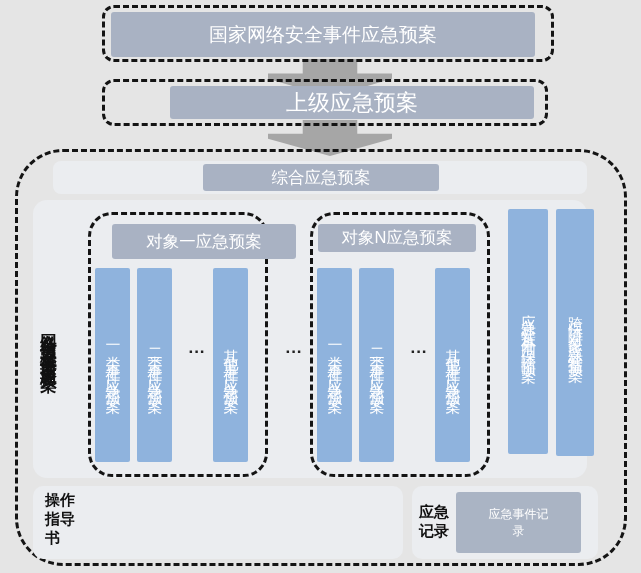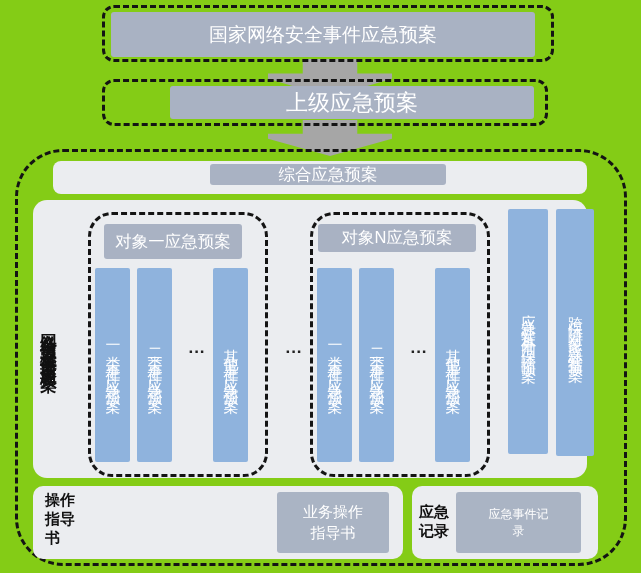--- a/index.html
+++ b/index.html
@@ -1,17 +1,17 @@
 <!DOCTYPE html>
 <html><head>
 <meta charset="utf-8">
 <style>
   html,body{margin:0;padding:0;background:#fff;}
   .canvas{
-    position:relative;width:641px;height:573px;background:#84cc16;
+    position:relative;width:641px;height:573px;background:#e5e5e5;
     font-family:"Liberation Sans","DejaVu Sans",sans-serif;overflow:hidden;
   }
   .abs{position:absolute;box-sizing:border-box;}
   .dashed{border:3px dashed #141414;background:transparent;}
   .fillbox{
     background:#a9b2c3;color:#ffffff;display:flex;align-items:center;justify-content:center;
     text-align:center;border-radius:3px;
   }
   .panel{background:#ebedf0;border-radius:14px;}
   .arrow{background:#a6a6a6;clip-path:polygon(28% 0,72% 0,72% 38%,100% 38%,100% 52%,50% 100%,0 52%,0 38%,28% 38%);}
@@ -41,28 +41,28 @@
 
   <div class="abs dashed" style="left:102px;top:5px;width:452px;height:57px;border-radius:12px;"></div>
   <div class="abs fillbox" style="left:111px;top:12px;width:424px;height:45px;font-size:19px;">国家网络安全事件应急预案</div>
 
   <div class="abs dashed" style="left:102px;top:79px;width:446px;height:47px;border-radius:12px;"></div>
   <div class="abs fillbox" style="left:170px;top:86px;width:364px;height:33px;font-size:22px;font-family:Liberation Mono, monospace;">上级应急预案</div>
 
   <div class="abs dashed" style="left:15px;top:149px;width:612px;height:417px;border-radius:48px;"></div>
 
   <div class="abs panel" style="left:53px;top:161px;width:534px;height:33px;border-radius:8px;"></div>
-  <div class="abs fillbox" style="left:210px;top:164px;width:236px;height:21px;font-size:16.5px;">综合应急预案</div>
+  <div class="abs fillbox" style="left:203px;top:164px;width:236px;height:27px;font-size:16.5px;">综合应急预案</div>
 
   <div class="abs panel" style="left:33px;top:200px;width:554px;height:278px;"></div>
 
   <div class="abs vlabel" style="left:36px;top:207px;width:26px;height:271px;">网络与信息安全事件专项应急预案</div>
 
   <div class="abs dashed" style="left:88px;top:212px;width:180px;height:265px;border-radius:24px;border-width:3px;"></div>
-  <div class="abs fillbox" style="left:104px;top:224px;width:138px;height:35px;font-size:16.5px;text-align:right;">对象一应急预案</div>
+  <div class="abs fillbox" style="left:112px;top:224px;width:184px;height:35px;font-size:16.5px;text-align:right;">对象一应急预案</div>
   <div class="abs vbar" style="left:95px;top:268px;width:35px;height:194px;">一类事件应急预案</div>
   <div class="abs vbar" style="left:137px;top:268px;width:35px;height:194px;">二类事件应急预案</div>
   <div class="abs dots" style="left:185px;top:338px;width:24px;text-align:center;">...</div>
   <div class="abs vbar" style="left:213px;top:268px;width:35px;height:194px;">其他事件应急预案</div>
 
   <div class="abs dots" style="left:282px;top:338px;width:24px;text-align:center;">...</div>
 
   <div class="abs dashed" style="left:310px;top:212px;width:180px;height:265px;border-radius:24px;border-width:3px;"></div>
   <div class="abs fillbox" style="left:318px;top:224px;width:158px;height:28px;font-size:16.5px;">对象N应急预案</div>
   <div class="abs vbar" style="left:317px;top:268px;width:35px;height:194px;">一类事件应急预案</div>
@@ -70,22 +70,20 @@
   <div class="abs dots" style="left:407px;top:338px;width:24px;text-align:center;">...</div>
   <div class="abs vbar" style="left:435px;top:268px;width:35px;height:194px;">其他事件应急预案</div>
 
   <div class="abs vbar" style="left:508px;top:209px;width:40px;height:245px;letter-spacing:6px;">应急处置外围保障预案</div>
   <div class="abs vbar" style="left:556px;top:209px;width:38px;height:247px;letter-spacing:5px;">跨保障对象应急处置预案</div>
 
   <div class="abs panel" style="left:33px;top:486px;width:370px;height:73px;border-radius:10px;"></div>
   <div class="abs blabel" style="left:45px;top:491px;width:36px;">操作
 指导
 书</div>
-  <div class="abs bbox" style="left:277px;top:492px;width:112px;height:61px;font-size:15px;">业务操作
-指导书</div>
 
   <div class="abs panel" style="left:412px;top:486px;width:186px;height:73px;border-radius:10px;"></div>
   <div class="abs blabel" style="left:419px;top:503px;width:38px;">应急
 记录</div>
   <div class="abs bbox" style="left:456px;top:492px;width:125px;height:61px;font-size:12px;">应急事件记
 录</div>
 
 </div>
 
 </body></html>

